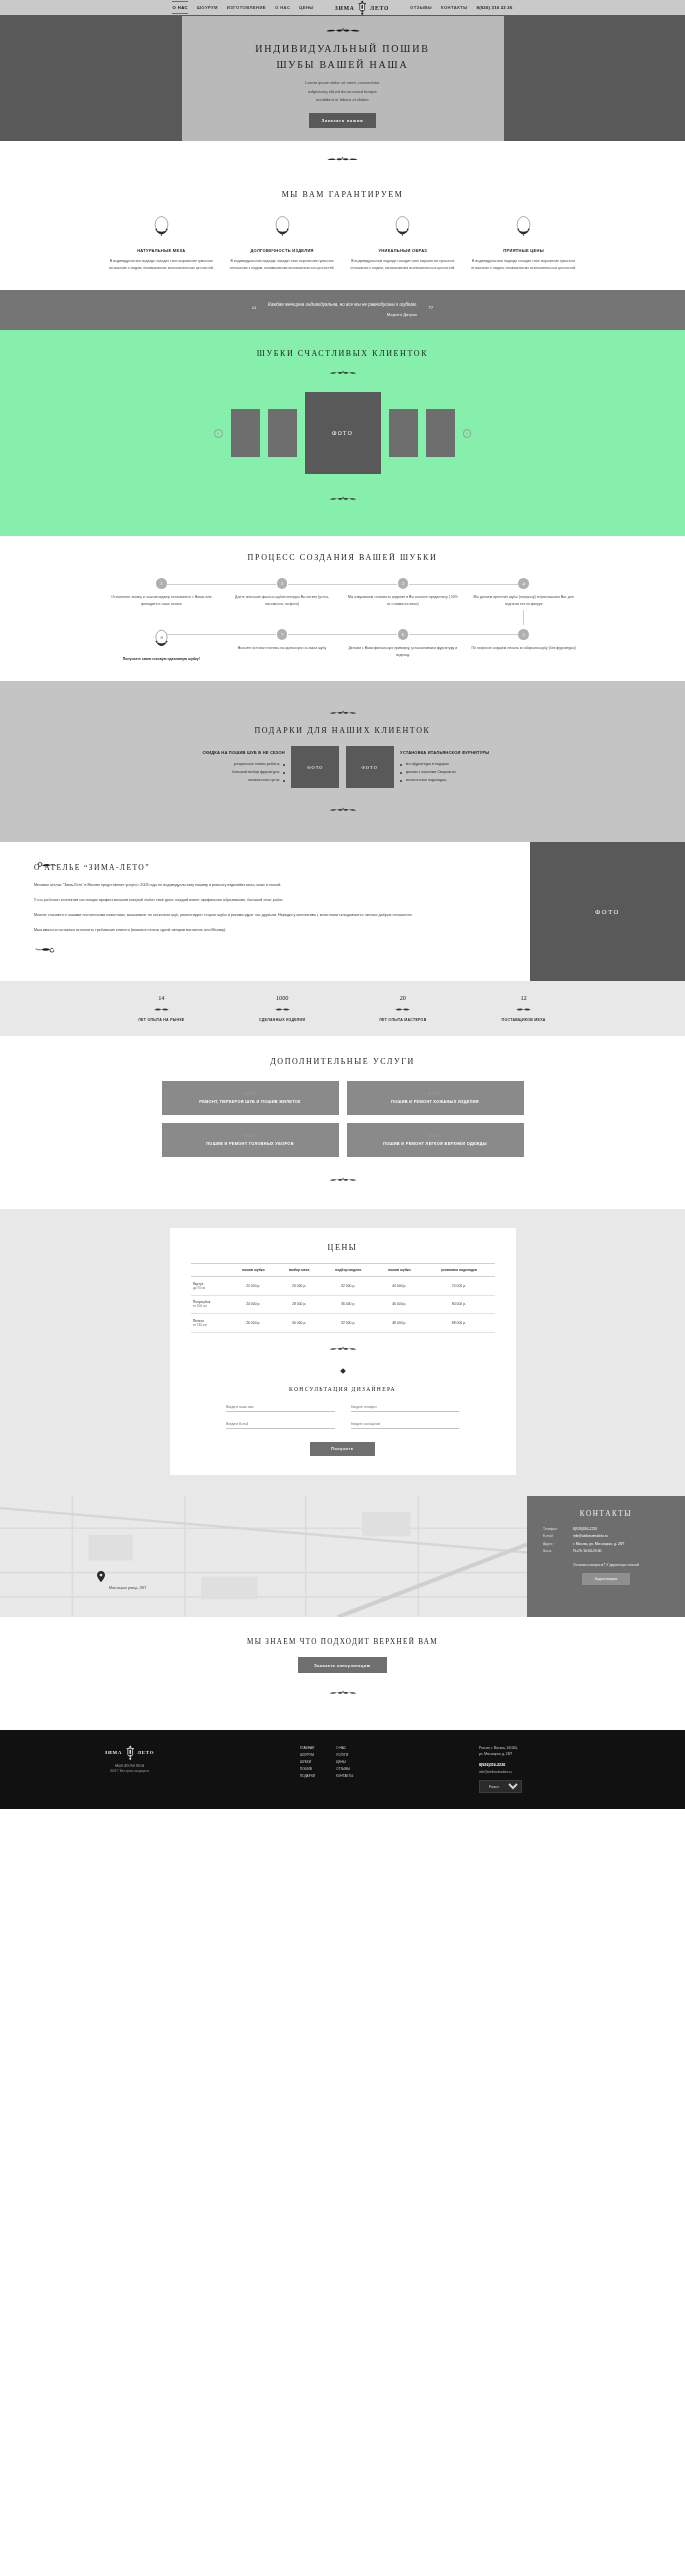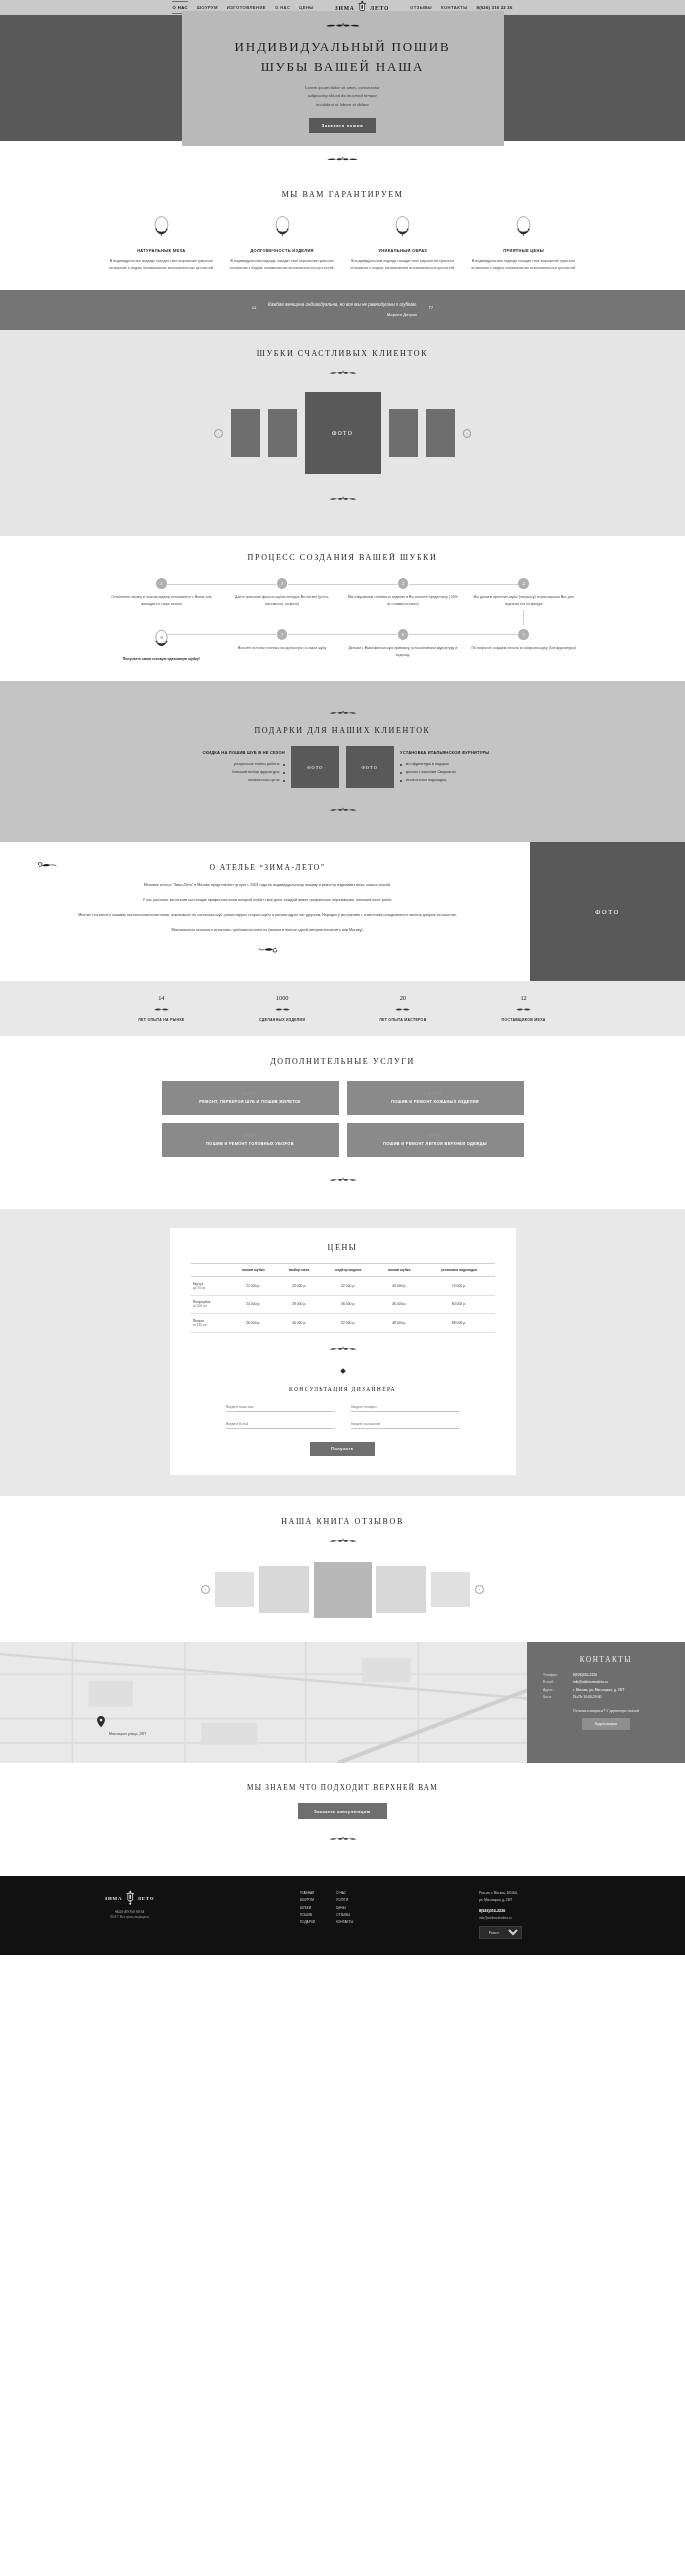--- a/index.html
+++ b/index.html
@@ -38,21 +38,21 @@
   .hero{
     height:126px; background:#595959; position:relative;
     display:flex; align-items:center; justify-content:center;
   }
   .hero-card{
     width:322px; background:#b9b9b9; padding:11.3px 0 13px;
     text-align:center; position:relative;
   }
   .orn{ display:block; margin:0 auto; }
   .hero-title{
-    font-family:"Liberation Serif", serif; font-size:13px; letter-spacing:1.8px;
+    font-family:"Liberation Serif", serif; font-size:10px; letter-spacing:1.8px;
     color:#1c1c1c; line-height:1.55; margin-top:6.4px;
   }
   .hero-sub{
     font-size:4.2px; color:#3f3f3f; line-height:2.0; margin-top:7.2px;
   }
   .btn{
     display:inline-block; background:#595959; color:#fff; border:none;
     font-size:4px; font-weight:bold; letter-spacing:0.7px; padding:4.8px 13px;
     margin-top:8.9px; cursor:pointer;
   }
@@ -78,21 +78,21 @@
   
   .quote{
     background:#757575; color:#f2f2f2; padding:10.5px 0; position:relative;
   }
   .quote-inner{ width:483px; margin:0 auto; display:flex; align-items:center; justify-content:center; gap:11.3px;}
   .qmark{ font-family:"Liberation Serif",serif; font-size:11.3px; color:#d8d8d8; line-height:1;}
   .quote-text{ font-size:4.5px; font-style:italic; text-align:center; line-height:2.0;}
   .quote-author{ display:block; text-align:right; font-style:normal; font-size:4.2px; margin-top:1.6px;}
 
   
-  .gallery{ background:#e5e5e5; padding:19.3px 0 24px; }
+  .gallery{ background:#86efac; padding:19.3px 0 24px; }
   .gal-strip{ display:flex; align-items:center; justify-content:center; gap:8px; margin-top:13px;}
   .arrow{
     width:8.9px; height:8.9px; border:0.8px solid #9a9a9a; border-radius:50%;
     display:flex; align-items:center; justify-content:center;
     font-size:4px; color:#7a7a7a; cursor:pointer; background:transparent; flex:none;
   }
   .gcard{ background:#6e6e6e; flex:none; }
   .g-sm{ width:29px; height:48px; }
   .g-md{ width:29px; height:48px; }
   .g-lg{
@@ -131,21 +131,21 @@
   .gift-side.right .gift-list li{ justify-content:flex-start;}
   .dot{ width:1.6px; height:1.6px; background:#444; border-radius:50%; flex:none;}
   .gift-photo{
     width:48px; height:42px; background:#595959; color:#fff;
     display:flex; align-items:center; justify-content:center;
     font-family:"Liberation Serif",serif; font-size:4.3px; letter-spacing:1px; flex:none;
   }
 
   
   .about{ display:flex; background:#fff; }
-  .about-left{ flex:1; padding:21px 29px 24px 20px; position:relative; text-align:center;margin-left:14px;}
+  .about-left{ flex:1; padding:21px 29px 24px 20px; position:relative; margin-left:14px;}
   .about-title{
     font-family:"Liberation Serif",serif; font-size:7.6px; letter-spacing:1.4px;
     color:#1c1c1c; margin-bottom:9.7px;
   }
   .about-p{ font-size:3.7px; color:#3d3d3d; line-height:2.1; margin-bottom:7.2px;}
   .about-right{
     width:155px; background:#595959; color:#fff;
     display:flex; align-items:center; justify-content:center;
     font-family:"Liberation Serif",serif; font-size:6.4px; letter-spacing:1.6px; flex:none;
   }
@@ -699,41 +699,20 @@
       <div class="form-grid">
         <input class="fld" placeholder="Введите ваше имя" style="">
         <input class="fld" placeholder="Введите телефон" style="">
         <input class="fld" placeholder="Введите E-mail" style="">
         <input class="fld" placeholder="Введите сообщение" style="">
       </div>
       <button class="form-btn">Получить</button>
     </div>
   </div>
 
-  <div class="reviews">
-    <div class="sec-title">НАША КНИГА ОТЗЫВОВ</div>
-    <div class="orn-row">
-      <svg width="48" height="6.4" viewBox="0 0 120 18">
-        <path d="M60 2 v5 M57 5 h6" stroke="#2a2a2a" stroke-width="1.2" fill="none"></path>
-        <path d="M60 8 q-8 -5 -16 0 q8 5 16 0 z" fill="#2a2a2a"></path>
-        <path d="M60 8 q8 -5 16 0 q-8 5 -16 0 z" fill="#2a2a2a"></path>
-        <path d="M44 8 q-10 -4 -22 1 q12 3 22 -1 z" fill="#2a2a2a"></path>
-        <path d="M76 8 q10 -4 22 1 q-12 3 -22 -1 z" fill="#2a2a2a"></path>
-      </svg>
-    </div>
-    <div class="rev-strip">
-      <div class="arrow">‹</div>
-      <div class="rcard r-sm"></div>
-      <div class="rcard r-md"></div>
-      <div class="rcard r-lg"></div>
-      <div class="rcard r-md"></div>
-      <div class="rcard r-sm"></div>
-      <div class="arrow">›</div>
-    </div>
-  </div>
 
   <div class="contacts">
     <div class="map">
       <svg width="100%" height="121" viewBox="0 0 655 150" preserveAspectRatio="none">
         <rect width="655" height="150" fill="#e9e9e9"></rect>
         <path d="M0 40 H655 M0 95 H655 M0 125 H655" stroke="#dcdcdc" stroke-width="2" fill="none"></path>
         <path d="M90 0 V150 M230 0 V150 M380 0 V150 M520 0 V150" stroke="#dcdcdc" stroke-width="2" fill="none"></path>
         <path d="M0 15 L655 70" stroke="#d6d6d6" stroke-width="3" fill="none"></path>
         <path d="M420 150 L655 60" stroke="#cfcfcf" stroke-width="5" fill="none"></path>
         <rect x="110" y="48" width="55" height="32" fill="#dfdfdf"></rect>

